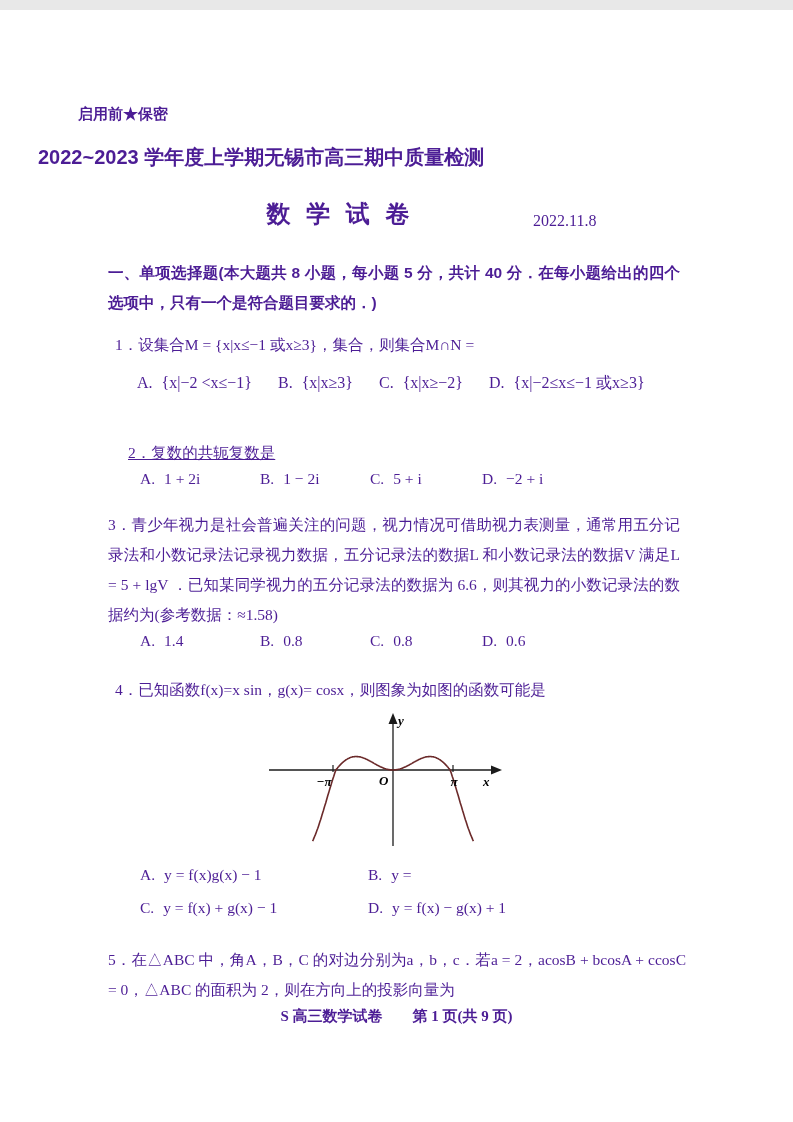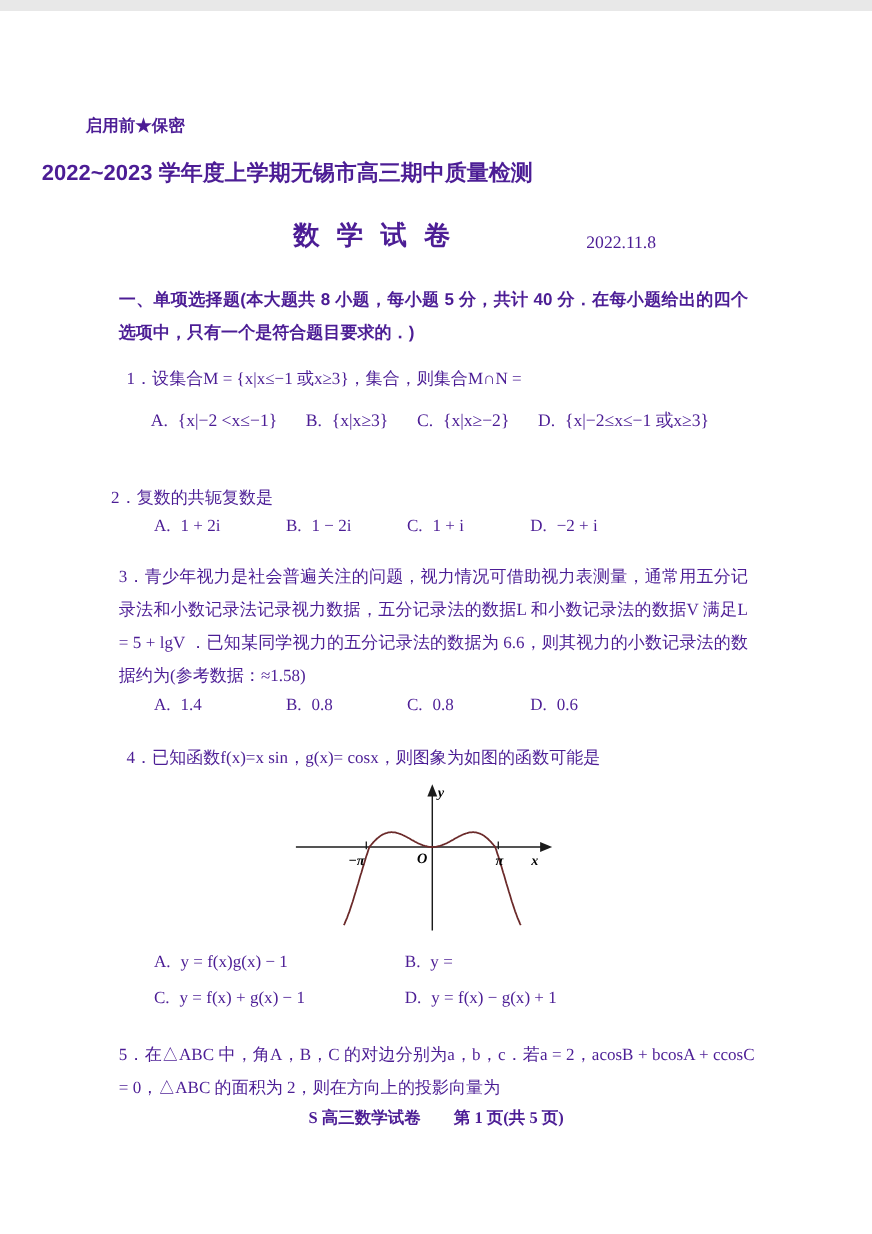--- a/index.html
+++ b/index.html
@@ -27,21 +27,21 @@
                      font-size: 15.5px; font-weight: bold; line-height: 30px;
                      text-align: justify; }
 
   .stem { font-size: 15.5px; line-height: 30px; }
   .q1-stem { left: 115px; top: 320px; width: 566px; }
   .q1-options { left: 103px; top: 358px; width: 580px; font-size: 16px;
                 line-height: 30px; text-indent: 34px; text-align: justify; }
   .q1-options .opt { margin-right: 26px; }
   .q1-options .opt:last-child { margin-right: 0; }
 
-  .q2-stem { left: 101px; top: 428px; width: 566px; }
+  .q2-stem { left: 128px; top: 428px; width: 566px; text-decoration: underline; }
   .opt-grid4 { left: 140px; top: 0; width: 545px; display: grid;
                grid-template-columns: 120px 110px 112px auto;
                font-size: 15.5px; }
   .q2-options { top: 460px; }
   .q3-stem { left: 108px; top: 500px; width: 572px; text-align: justify; }
   .q3-options { top: 622px; }
 
   .q4-stem { left: 115px; top: 665px; width: 566px; }
   .q4-figure { left: 253px; top: 698px; }
   .q4-options { left: 140px; top: 856px; width: 545px; display: grid;
@@ -80,21 +80,21 @@
 
   <p class="abs stem q2-stem">2．复数的共轭复数是</p>
   <div class="abs opt-grid4 q2-options">
     <span>
       <span class="opt-label">A.</span><span>1 + 2i</span>
     </span>
     <span>
       <span class="opt-label">B.</span><span>1 − 2i</span>
     </span>
     <span>
-      <span class="opt-label">C.</span><span>1 + i</span>
+      <span class="opt-label">C.</span><span>5 + i</span>
     </span>
     <span>
       <span class="opt-label">D.</span><span>−2 + i</span>
     </span>
   </div>
 
   <p class="abs stem q3-stem">3．青少年视力是社会普遍关注的问题，视力情况可借助视力表测量，通常用五分记录法和小数记录法记录视力数据，五分记录法的数据L 和小数记录法的数据V 满足L = 5 + lgV ．已知某同学视力的五分记录法的数据为 6.6，则其视力的小数记录法的数据约为(参考数据：≈1.58)</p>
   <div class="abs opt-grid4 q3-options">
     <span>
       <span class="opt-label">A.</span><span>1.4</span>
@@ -142,16 +142,16 @@
     <span>
       <span class="opt-label">C.</span><span>y = f(x) + g(x) − 1</span>
     </span>
     <span>
       <span class="opt-label">D.</span><span>y = f(x) − g(x) + 1</span>
     </span>
   </div>
 
   <p class="abs stem q5-stem">5．在△ABC 中，角A，B，C 的对边分别为a，b，c．若a = 2，acosB + bcosA + ccosC = 0，△ABC 的面积为 2，则在方向上的投影向量为</p>
 
-  <p class="abs footer">S 高三数学试卷　　第 1 页(共 5 页)</p>
+  <p class="abs footer">S 高三数学试卷　　第 1 页(共 9 页)</p>
 
   <div class="bottom-edge" style="background: rgb(88, 88, 90);"></div>
 </div>
 
 </body></html>

